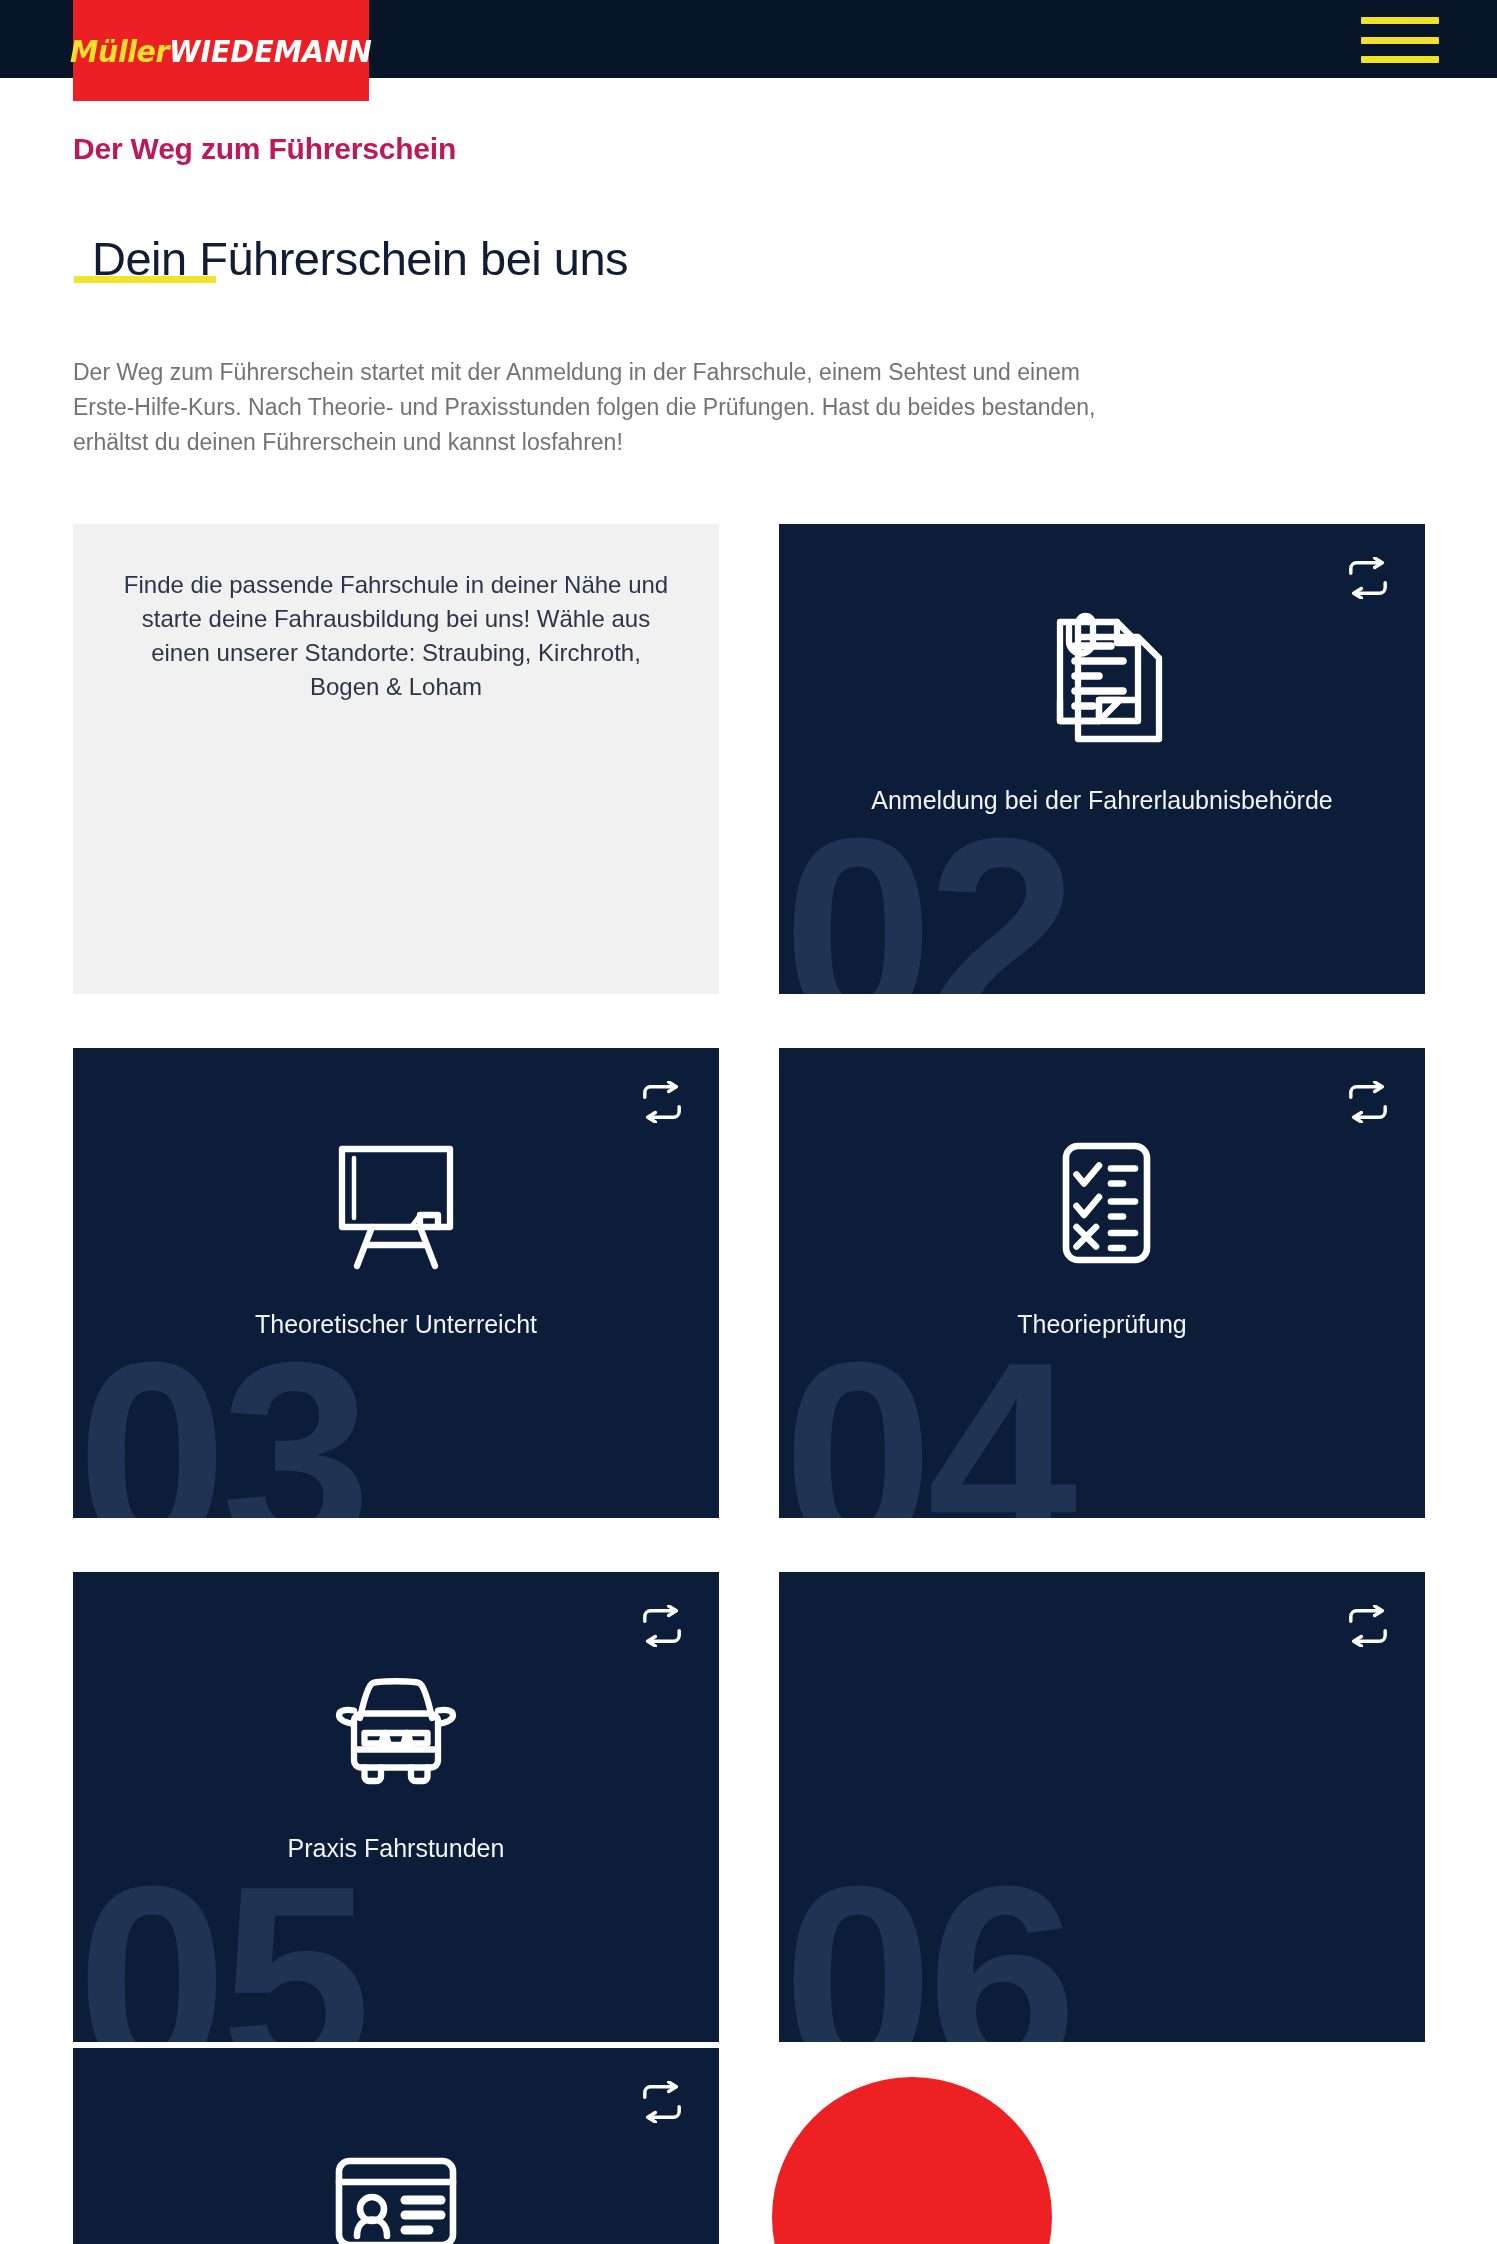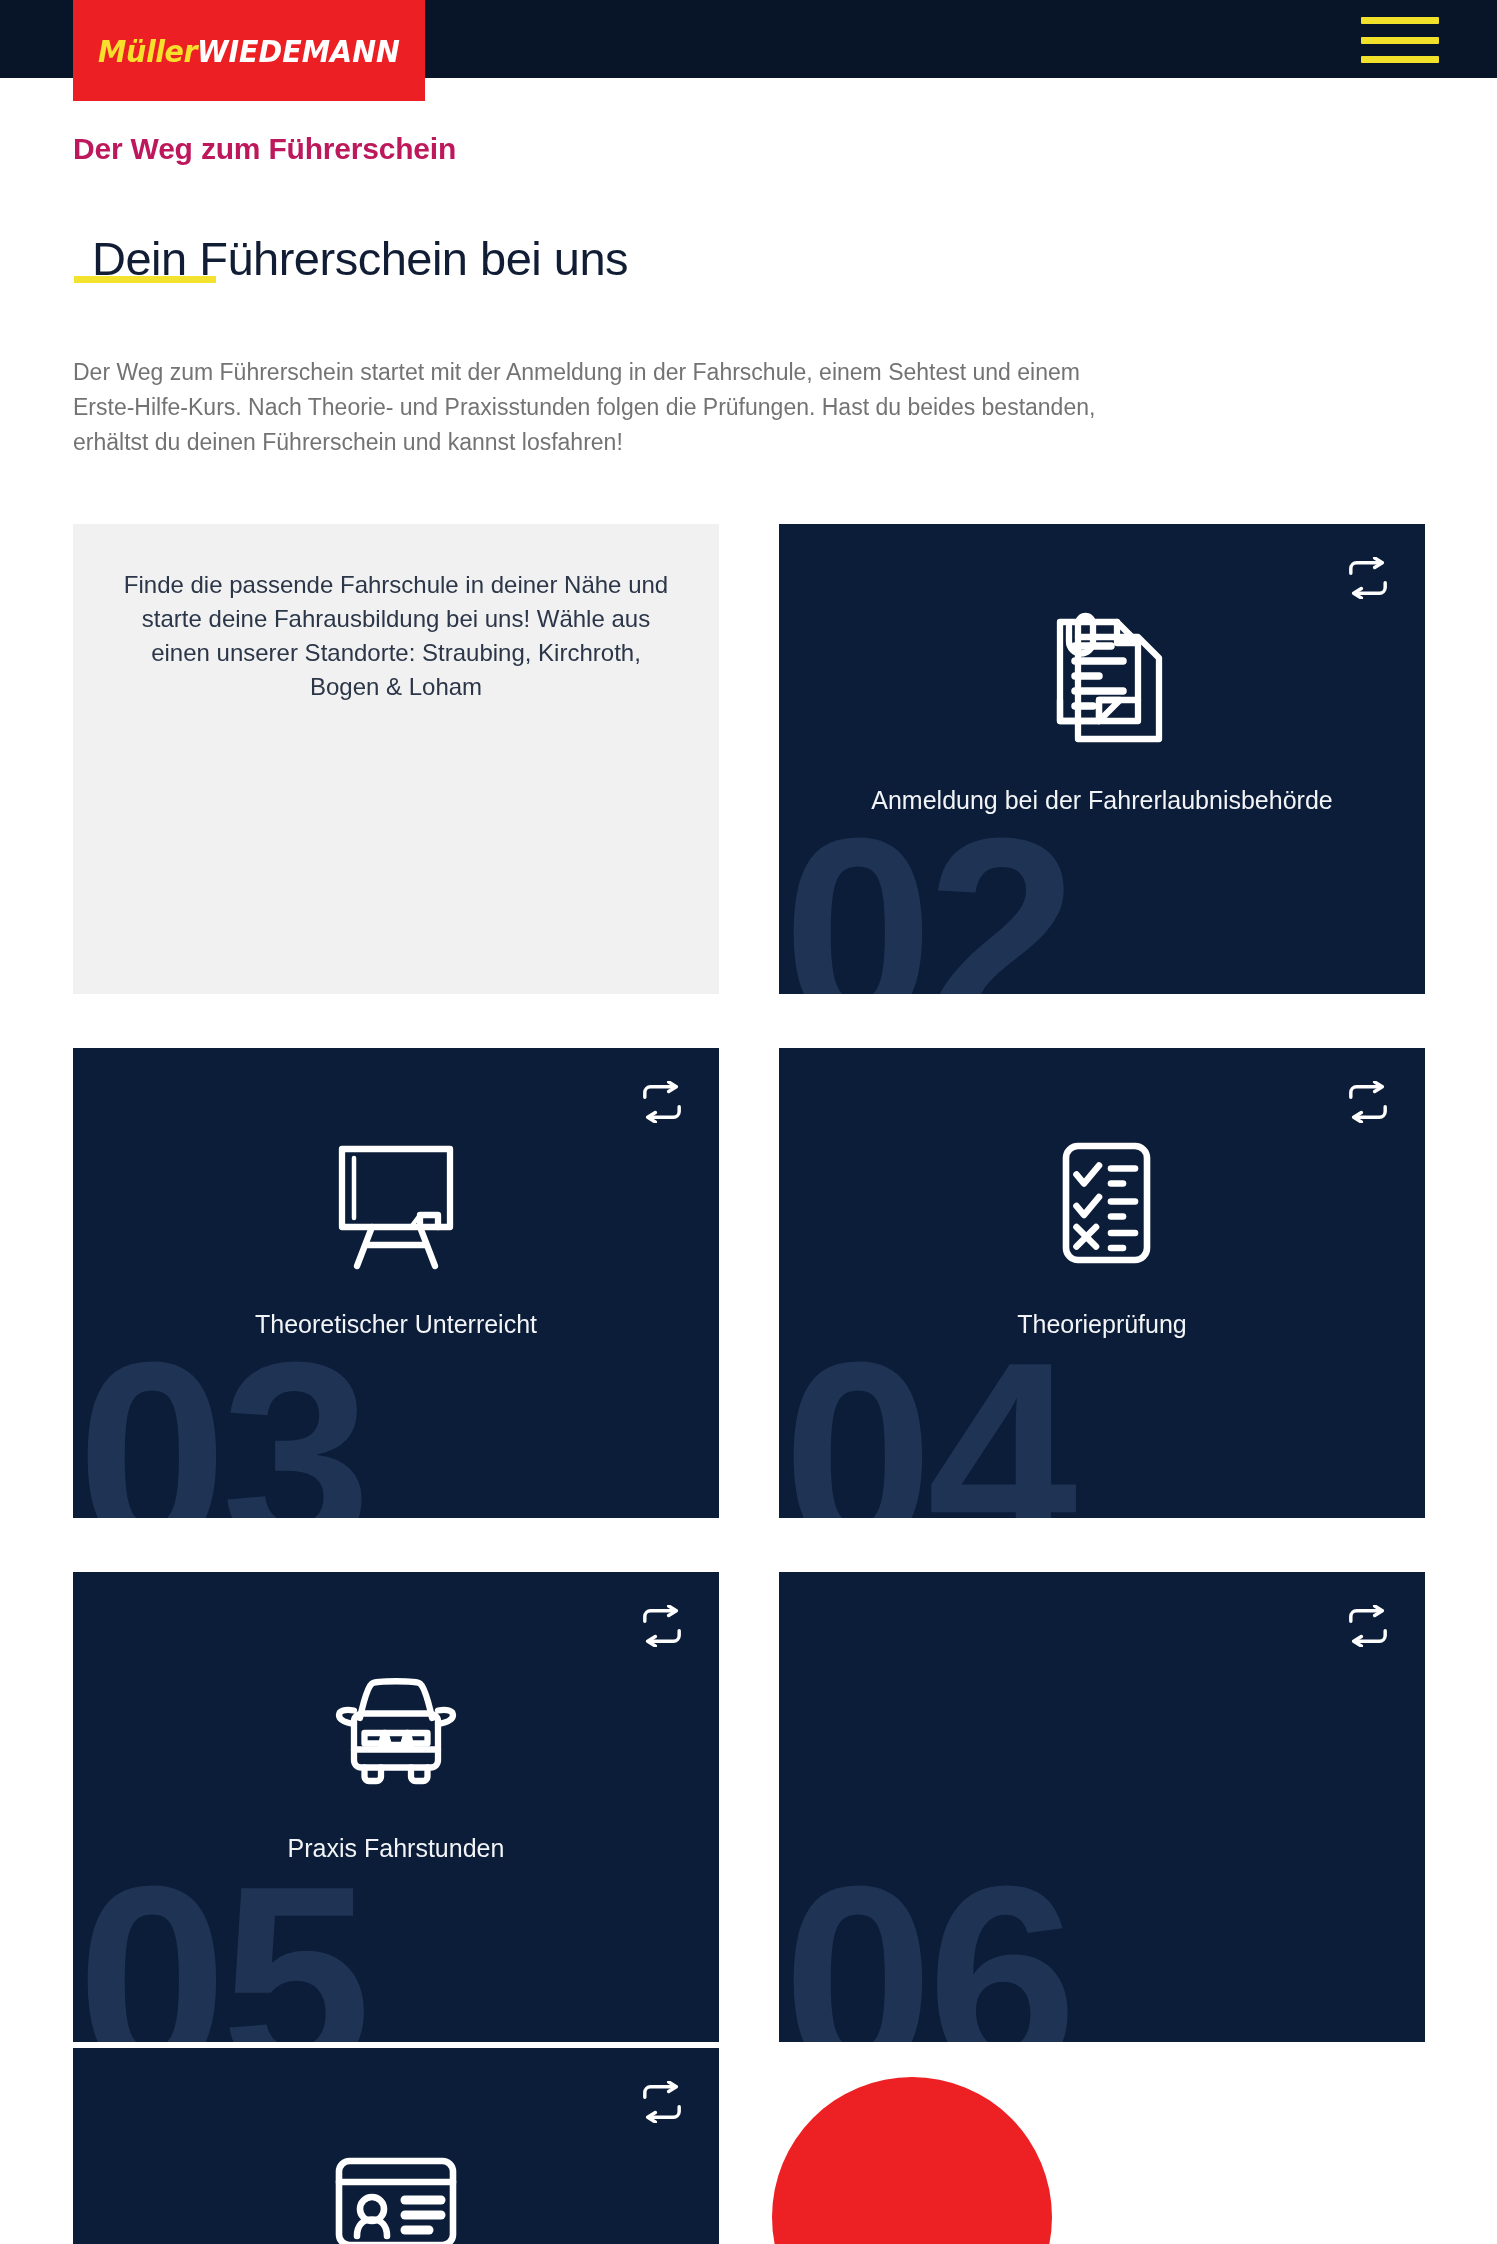--- a/index.html
+++ b/index.html
@@ -10,21 +10,21 @@
     overflow:hidden;
     position:relative;
   }
 
   
   .header{
     position:absolute;top:0;left:0;width:1497px;height:78px;
     background:#081427;
   }
   .logo-box{
-    position:absolute;left:73px;top:0;width:352px;height:101px;
+    position:absolute;left:73px;top:0;width:296px;height:101px;
     background:#ec2024;
     display:flex;align-items:center;justify-content:center;
   }
   .logo-text{
     font-family:"DejaVu Sans",sans-serif;
     font-weight:bold;font-style:italic;
     font-size:31px;letter-spacing:-0.5px;
     white-space:nowrap;
     transform:scaleX(0.92);
   }

